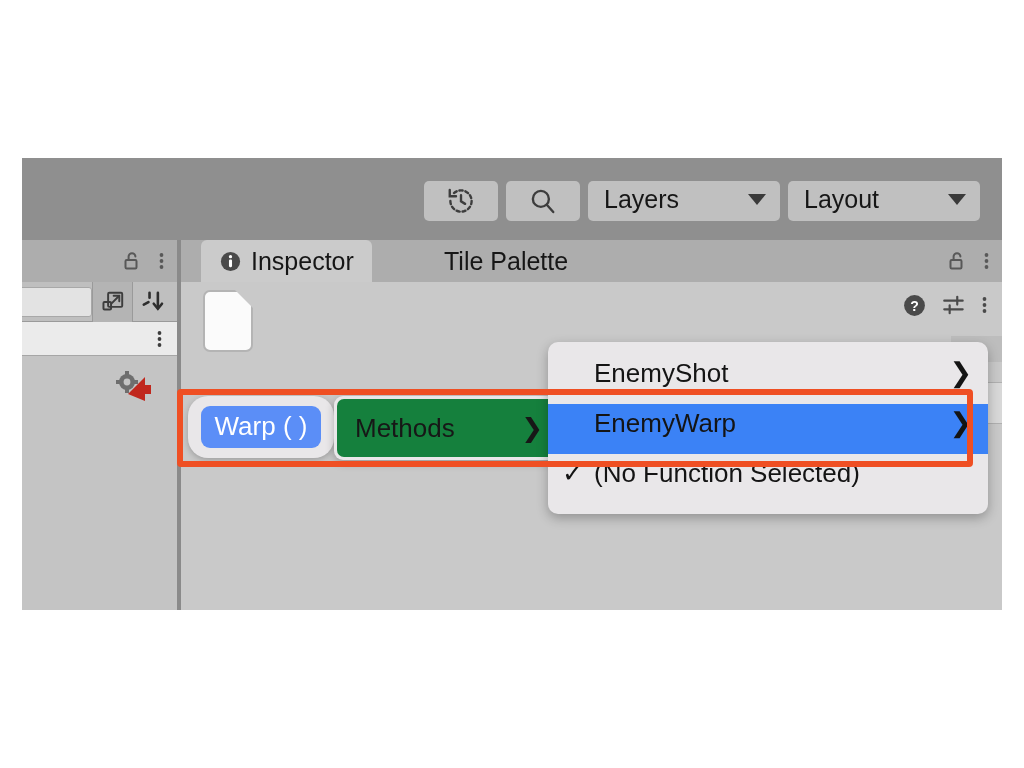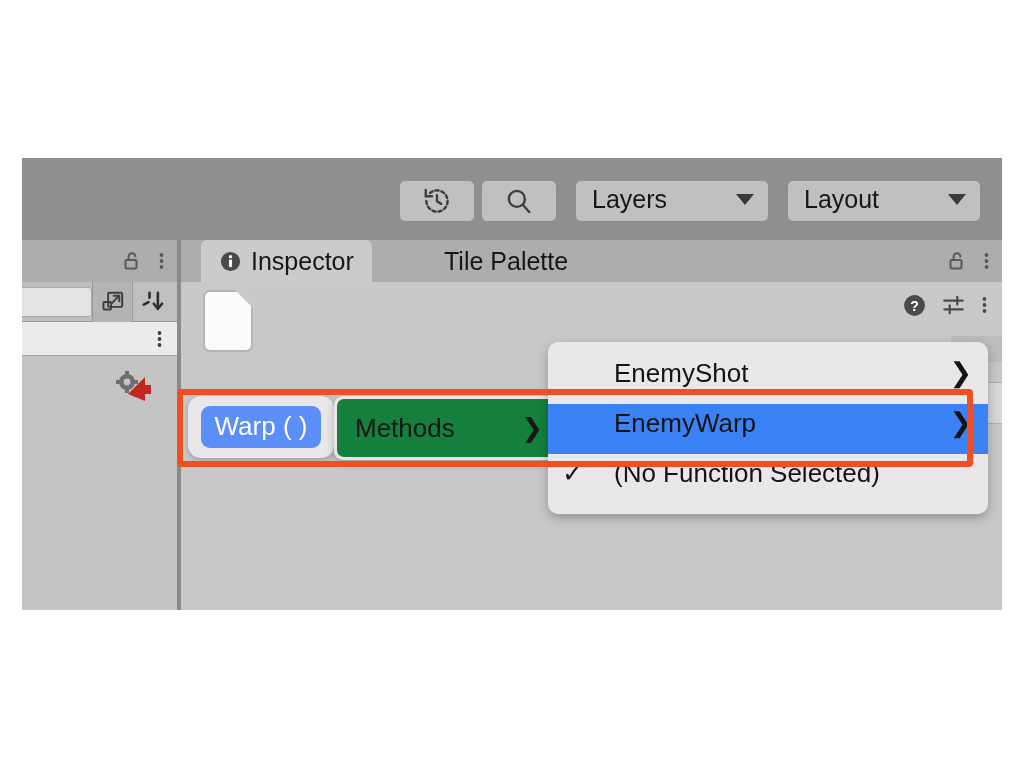--- a/index.html
+++ b/index.html
@@ -64,21 +64,20 @@
     border-radius: 5px;
     display: flex;
     align-items: center;
     justify-content: center;
   }
   .tb-btn.icon { width: 74px; }
   .tb-btn.dropdown {
     width: 192px;
     padding: 0 14px 3px 16px;
     justify-content: space-between;
-    margin-left: 12px;
   }
   .tb-btn .lbl {
     font-size: 25px;
     color: #161616;
     line-height: 1;
   }
   .caret {
     width: 0; height: 0;
     border-left: 9px solid transparent;
     border-right: 9px solid transparent;
@@ -258,21 +257,21 @@
     width: 76px; height: 26px;
     background: #bdbdbd;
   }
 
   
   .pill-popup {
     position: absolute;
     left: 188px; top: 396px;
     width: 146px; height: 62px;
     background: #e9e7e9;
-    border-radius: 13px;
+    border-radius: 20px;
     box-shadow: 0 2px 6px rgba(0,0,0,0.22);
     display: flex;
     align-items: center;
     justify-content: center;
     z-index: 30;
   }
   .pill {
     background: #5b8ef7;
     border-radius: 9px;
     padding: 6px 14px 8px;
@@ -317,21 +316,20 @@
     padding: 12px 0 12px;
   }
   .menu-item {
     height: 50px;
     display: flex;
     align-items: center;
     padding: 0 16px 12px 14px;
     font-size: 26px;
     color: #141414;
     white-space: nowrap;
-    gap: 20px;
   }
   .menu-item.selected { background: #3b82f6; }
   .menu-item .check {
     width: 32px;
     font-size: 26px;
     color: #141414;
     flex: 0 0 32px;
   }
   .menu-item .mlabel { flex: 1 1 auto; }
   .menu-item .arrow {

